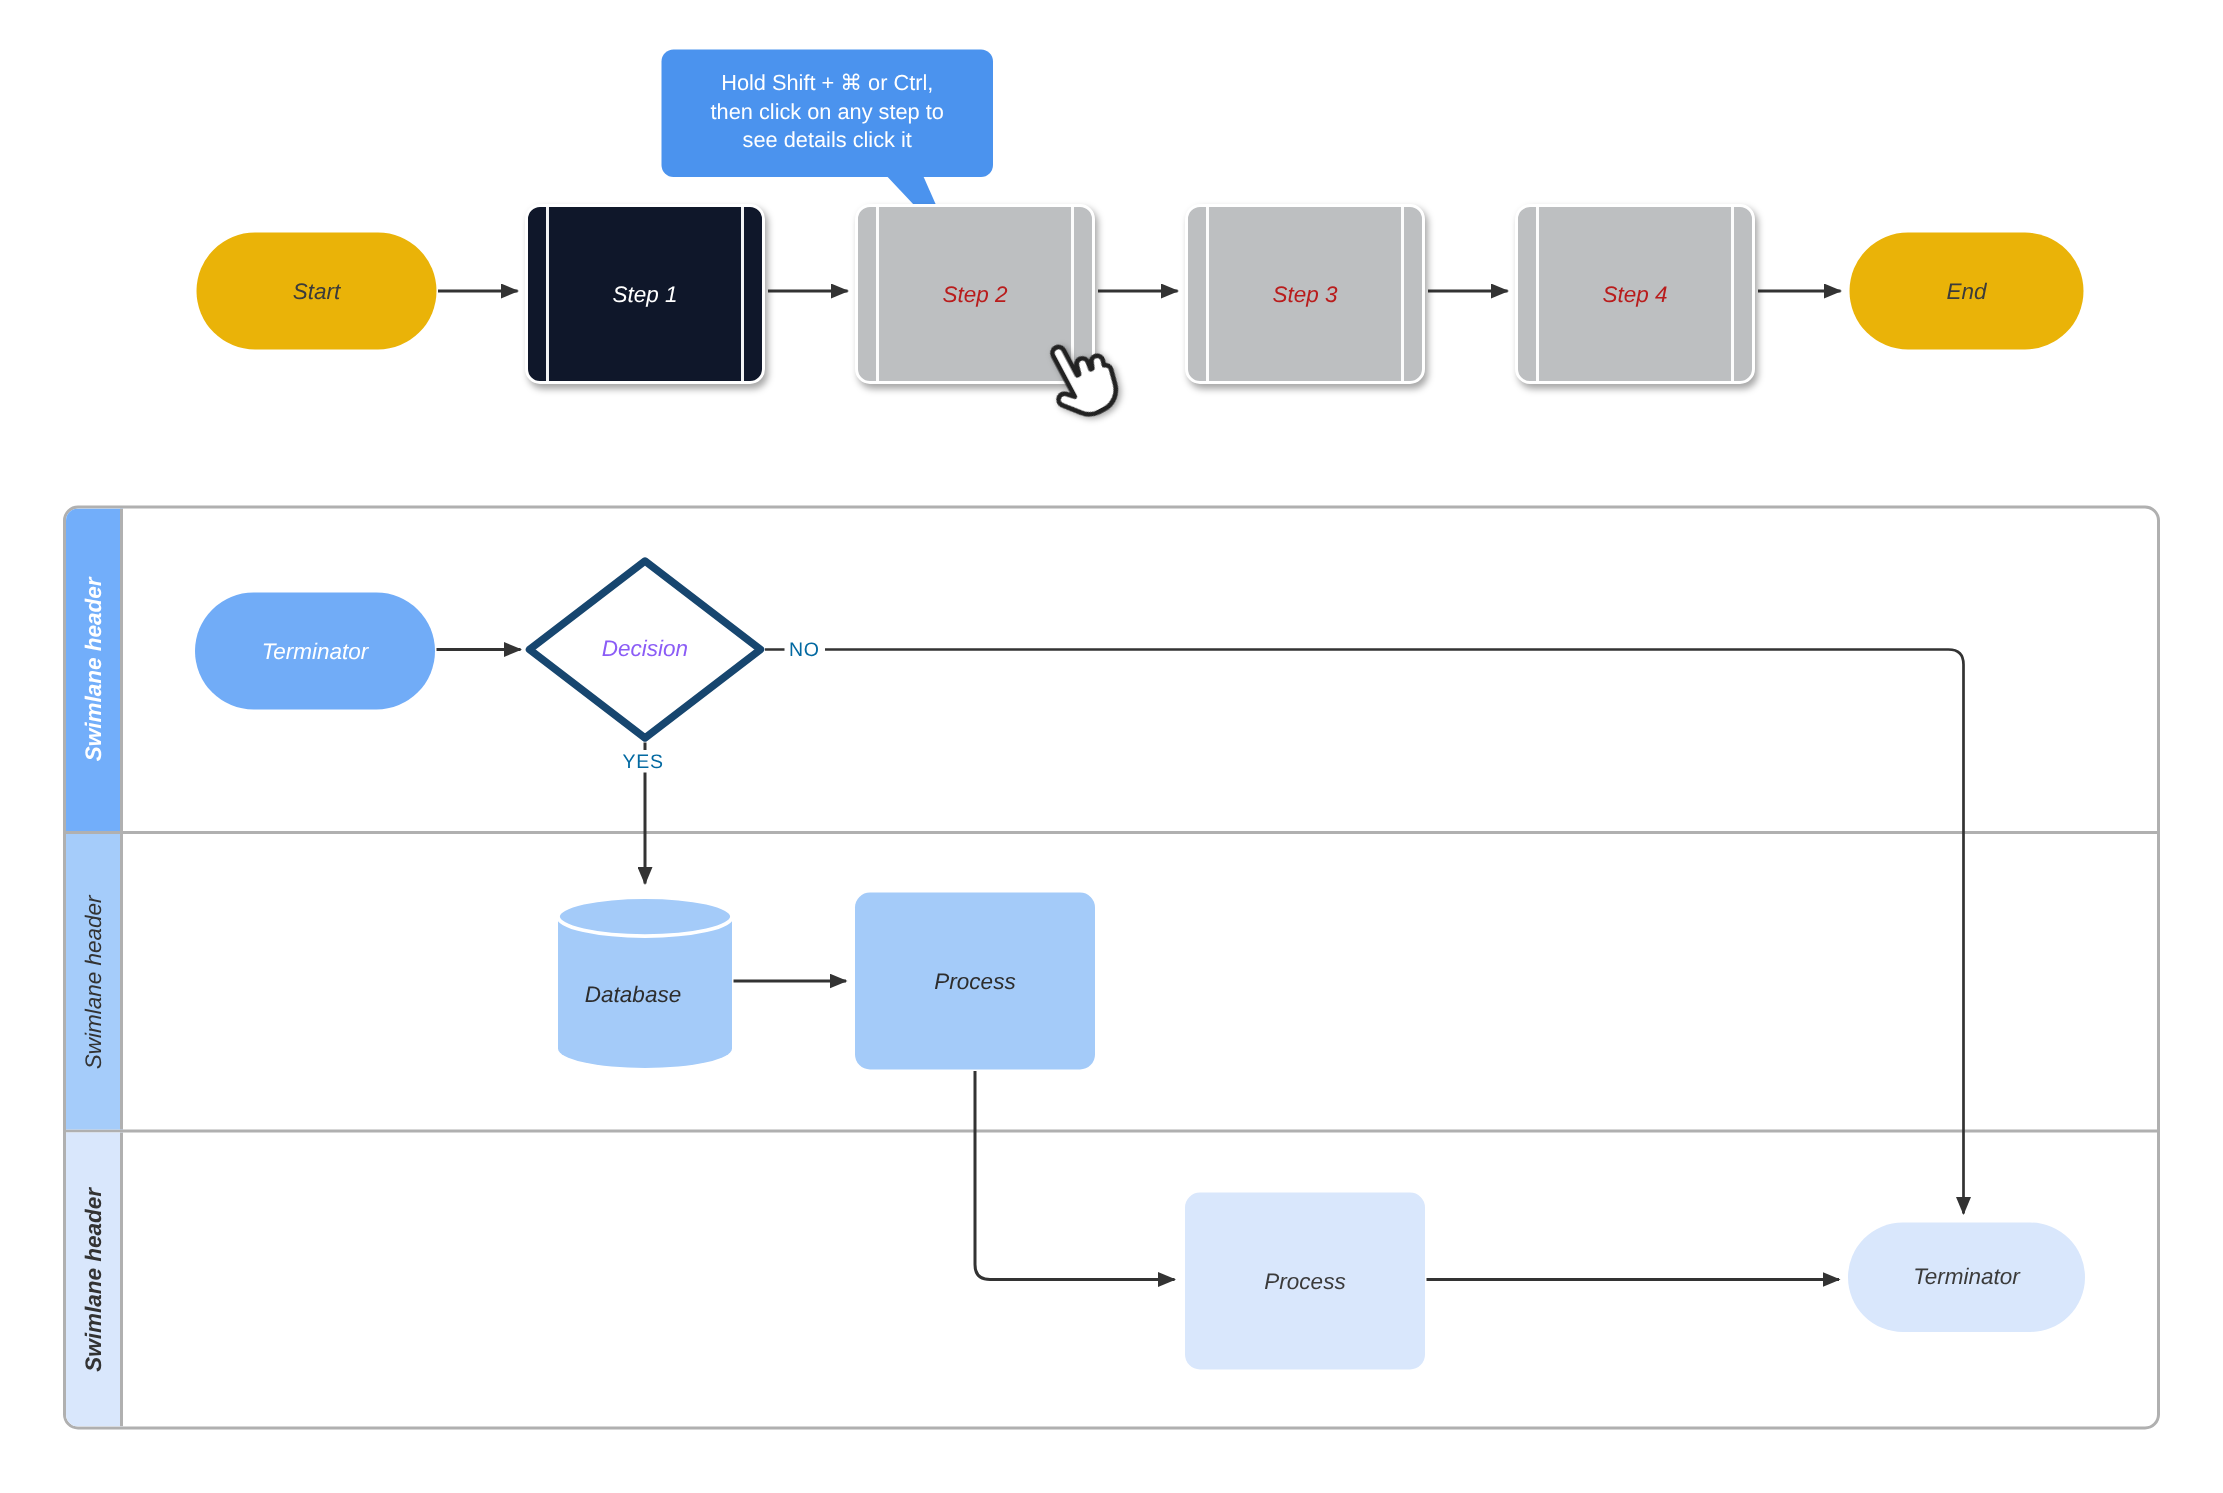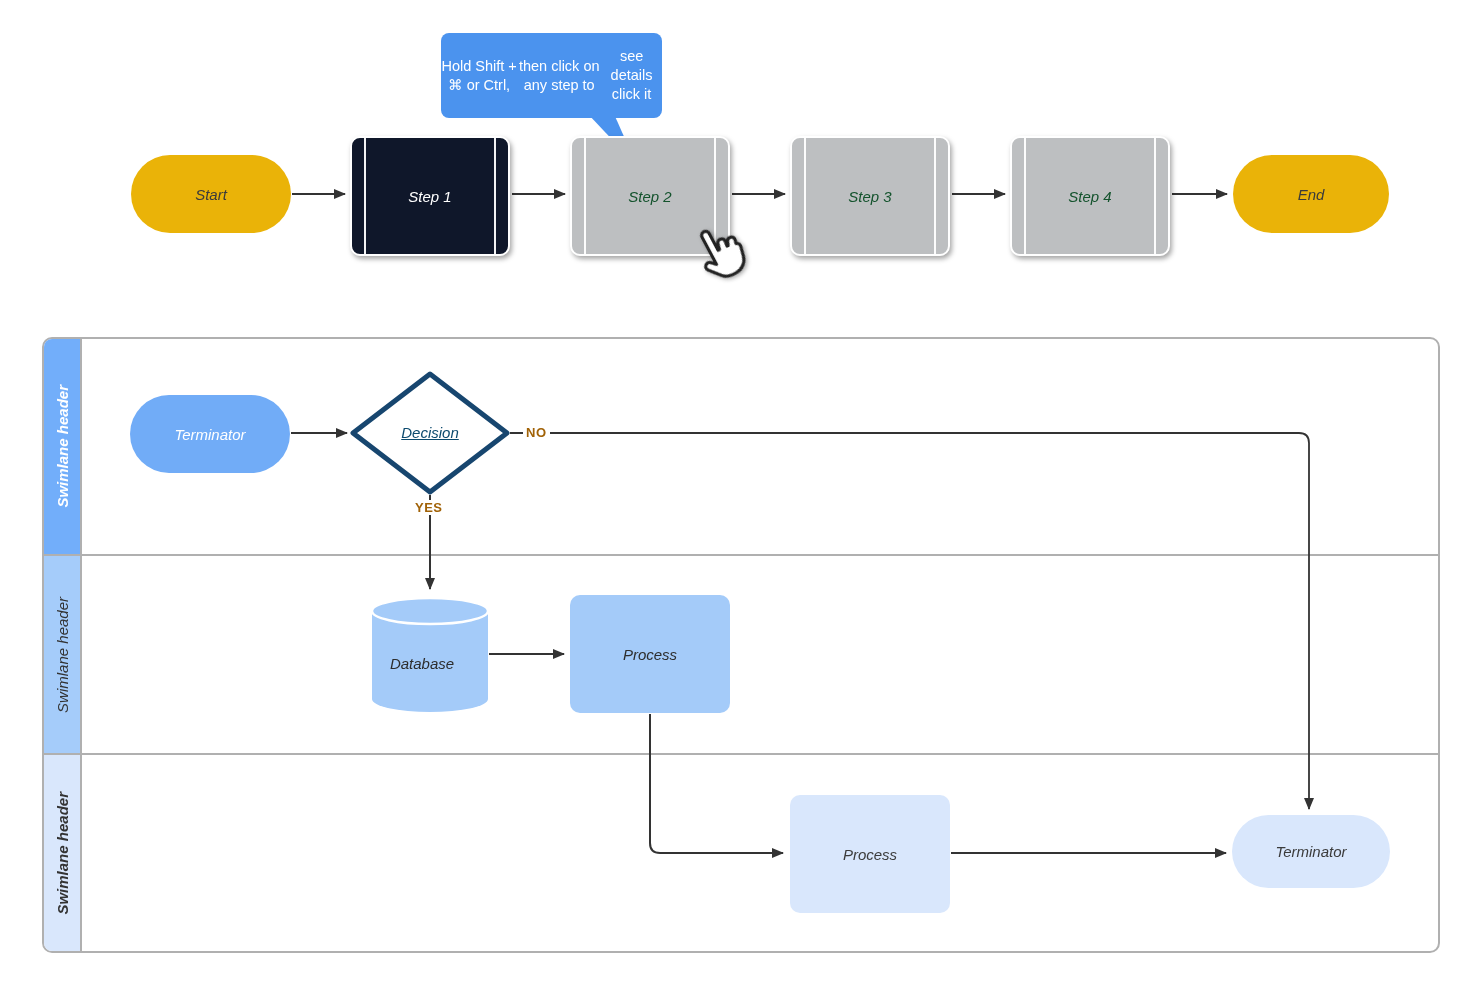--- a/index.html
+++ b/index.html
@@ -44,36 +44,36 @@
   .blue3{background:#d9e7fc;color:#3b3b3b;}
 
   
   .step{
     width:160px;height:120px;top:136px;border:2.5px solid #ffffff;border-radius:10px;
     box-shadow:2px 3px 5px rgba(0,0,0,.35);
   }
   .step .vline{position:absolute;top:0;bottom:0;width:2px;background:rgba(255,255,255,.95);}
   .step .vline.l{left:12px;} .step .vline.r{right:12px;}
   .step-active{background:#0f172a;color:#ffffff;}
-  .step-idle{background:#bdbfc1;color:#14532d;}
+  .step-idle{background:#bdbfc1;color:#b91c1c;}
 
   .proc{width:160px;height:118px;border-radius:10px;}
 
   
   .tooltip{
     position:absolute;left:441px;top:33px;width:221px;height:85px;z-index:6;
     background:#4b93ee;color:#ffffff;border-radius:8px;
-    display:flex;align-items:center;justify-content:center;
+    display:flex;flex-direction:column;align-items:center;justify-content:center;
     font-size:14.5px;line-height:19px;text-align:center;font-style:normal;
   }
 
   
   .edge-label{
     position:absolute;z-index:4;background:#ffffff;padding:0 3px;
-    font-weight:bold;font-size:13px;color:#a16207;letter-spacing:.5px;
+    font-weight:normal;font-size:13px;color:#0369a1;letter-spacing:.5px;
   }
   .shape-label{
     position:absolute;z-index:4;font-style:italic;font-size:15px;color:#222222;
     text-align:center;
   }
 
   .overlay{position:absolute;left:0;top:0;z-index:2;}
   .cursor{position:absolute;left:690px;top:222px;width:58px;height:58px;z-index:9;
     transform:rotate(-28deg);filter:drop-shadow(1px 2px 2px rgba(0,0,0,.35));}
 </style>
@@ -162,21 +162,21 @@
 
   <div class="tooltip">
     <div>Hold Shift + ⌘ or Ctrl,</div>
     <div>then click on any step to</div>
     <div>see details click it</div>
   </div>
 
   <div class="shape stadium blue1" style="left:130px;top:395px;width:160px;height:78px;">
     <span>Terminator</span>
   </div>
-  <div class="shape-label" style="left:370px;top:424px;width:120px;color:#0c4a6e;text-decoration:underline;">Decision</div>
+  <div class="shape-label" style="left:370px;top:424px;width:120px;color:#8b5cf6;">Decision</div>
   <div class="edge-label" style="left:523px;top:425px;">NO</div>
   <div class="edge-label" style="left:412px;top:500px;">YES</div>
 
   <div class="shape-label" style="left:372px;top:655px;width:100px;color:#2d2d2d;">Database</div>
   <div class="shape proc blue2" style="left:570px;top:595px;">
     <span>Process</span>
   </div>
 
   <div class="shape proc blue3" style="left:790px;top:795px;">
     <span>Process</span>

